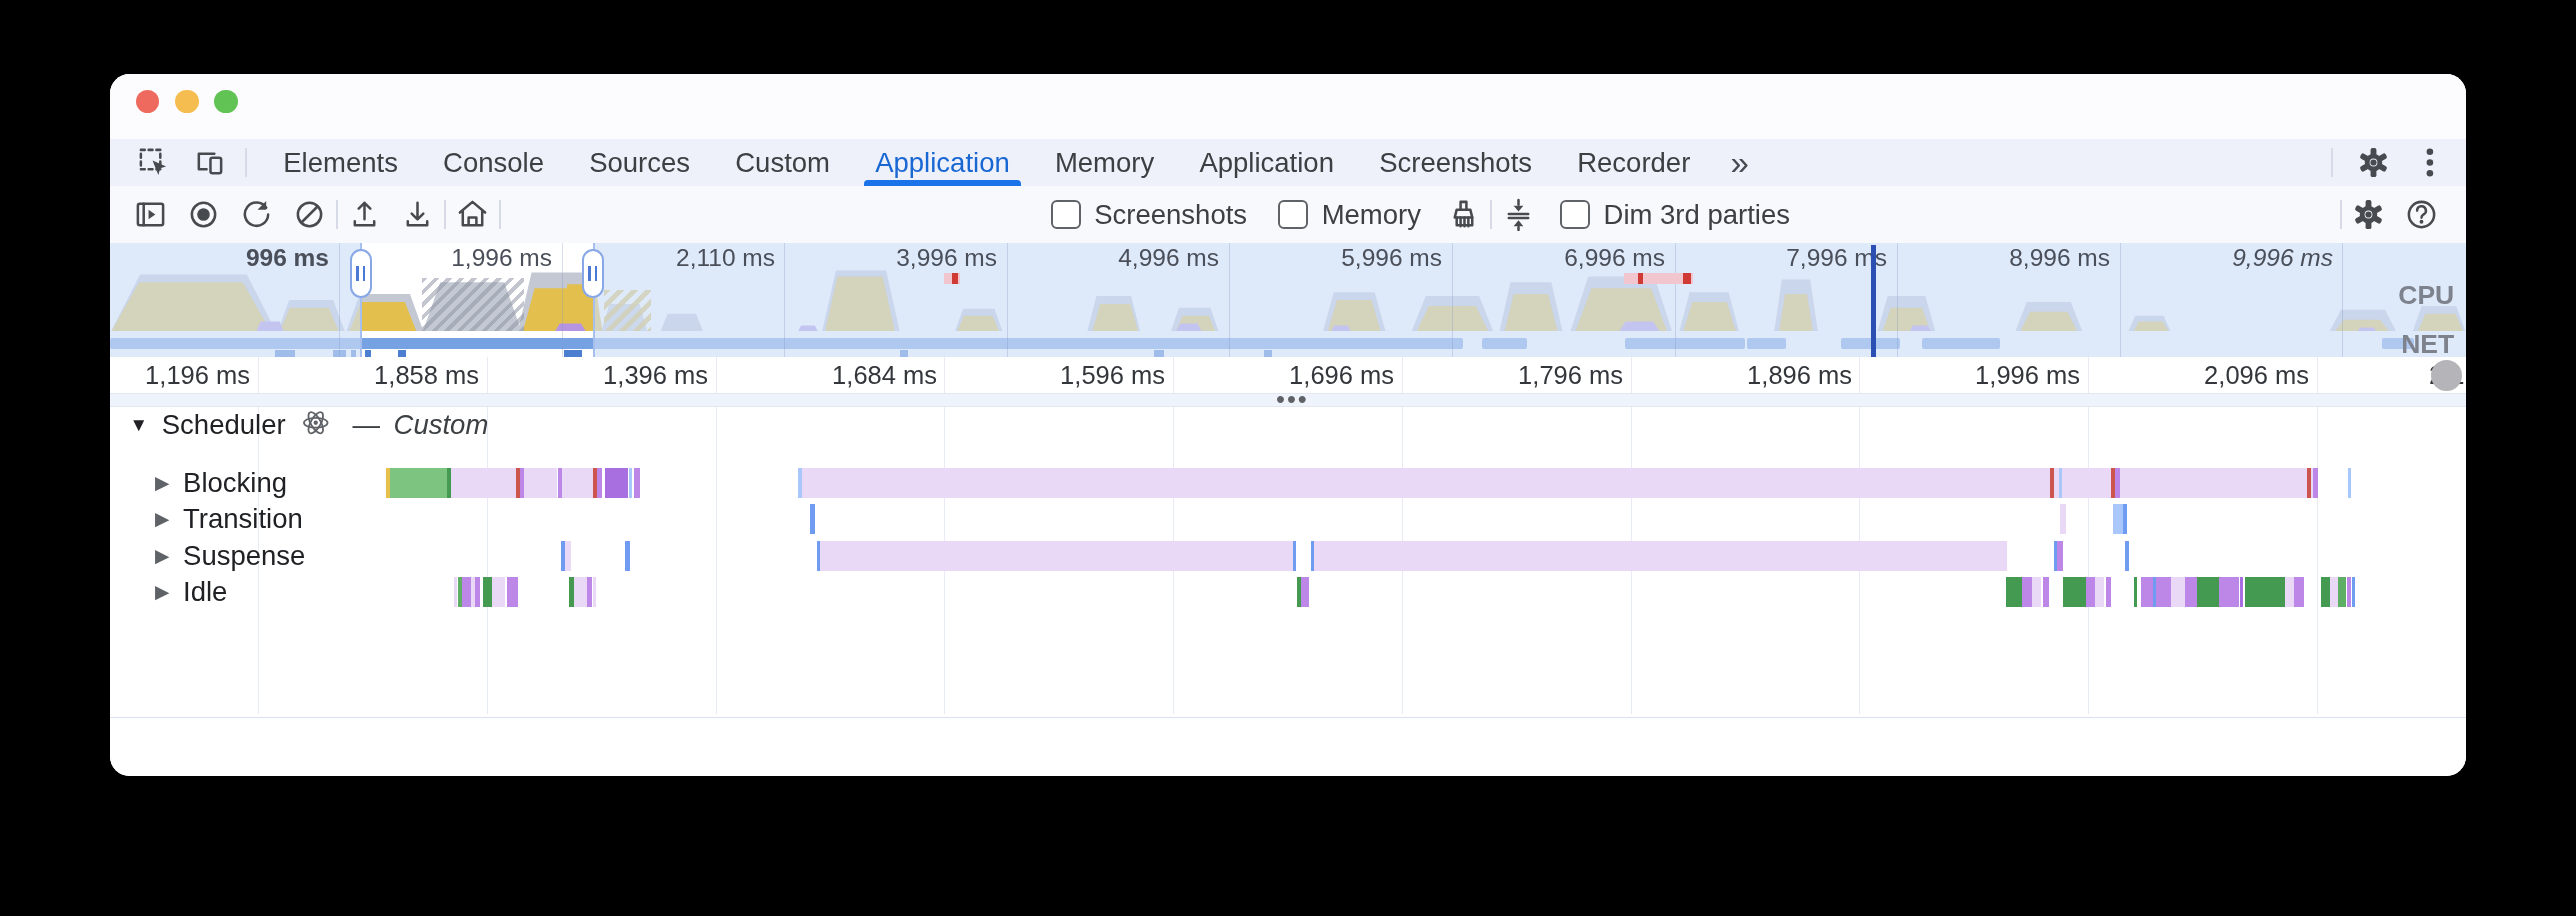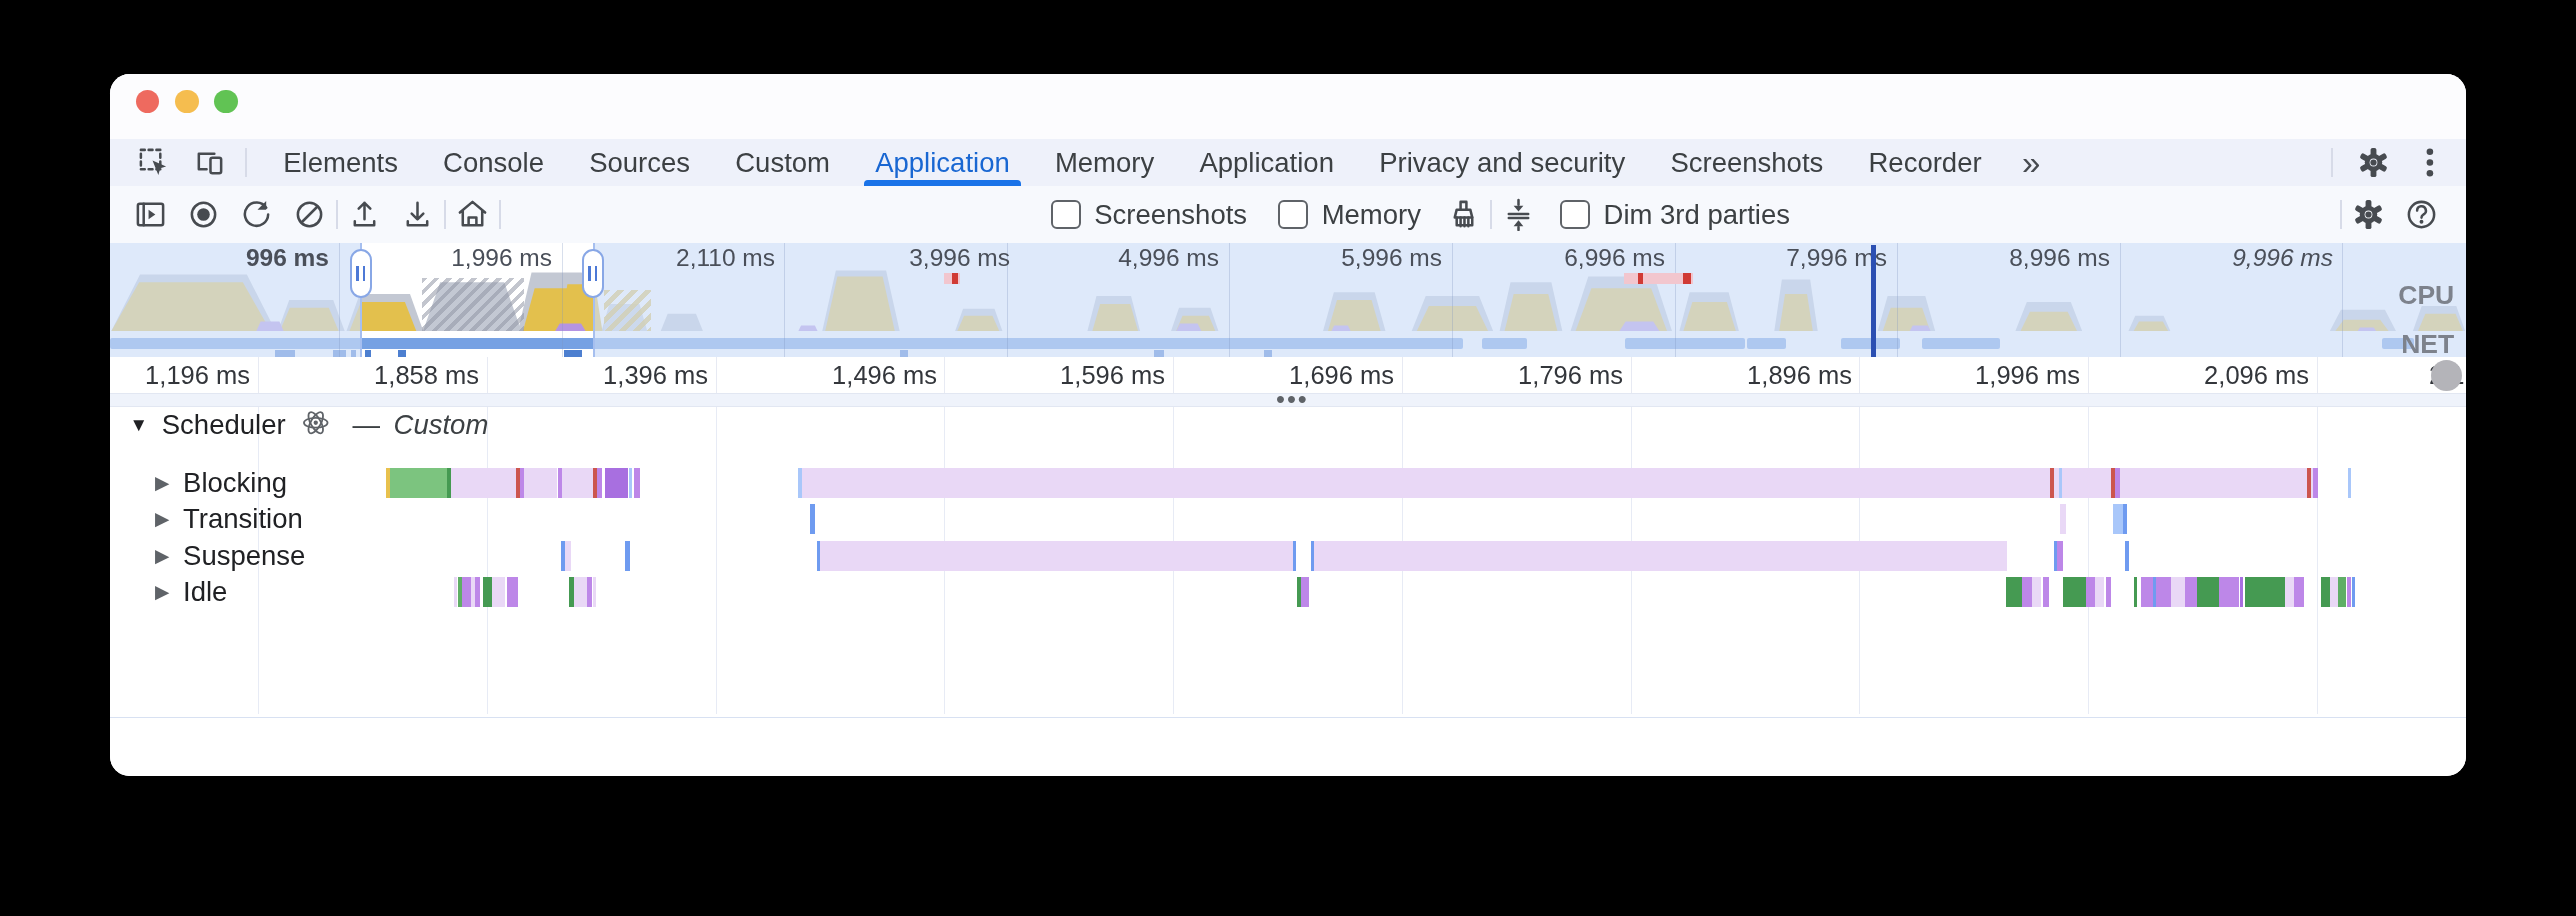--- a/index.html
+++ b/index.html
@@ -100,21 +100,20 @@
         <span class="vdiv"></span>
       </div>
       <div style="display:flex;align-items:center;">
           <div class="tab">Elements</div>
           <div class="tab">Console</div>
           <div class="tab">Sources</div>
           <div class="tab">Custom</div>
           <div class="tab active">Application</div>
           <div class="tab">Memory</div>
           <div class="tab">Application</div>
-          <div class="tab">Privacy and security</div>
           <div class="tab">Screenshots</div>
           <div class="tab">Recorder</div>
         </div>
       <span class="more-tabs">»</span>
       <div class="tab-right">
         <span class="vdiv"></span>
         <span class="tbtn" style="width:43px">
           <svg class="icon" width="35" height="35" viewBox="0 0 36 36">
             <g class="fl">
               <rect x="15" y="3" width="6" height="30" rx="2"></rect>
@@ -319,21 +318,21 @@
           <div class="ov-dim" style="left: 483px; width: 1873px;"></div>
         </div>
       <div id="ov-ticks">
           <div class="ov-tick" style="left: 229px;"></div>
           <div class="ov-label" style="left: 219px; font-weight: bold;">996 ms</div>
           <div class="ov-tick" style="left: 452px;"></div>
           <div class="ov-label" style="left: 442px;">1,996 ms</div>
           <div class="ov-tick" style="left: 674px;"></div>
           <div class="ov-label" style="left: 665px;">2,110 ms</div>
           <div class="ov-tick" style="left: 897px;"></div>
-          <div class="ov-label" style="left: 887px; margin-left: 13px;">3,996 ms</div>
+          <div class="ov-label" style="left: 887px;">3,996 ms</div>
           <div class="ov-tick" style="left: 1119px;"></div>
           <div class="ov-label" style="left: 1109px;">4,996 ms</div>
           <div class="ov-tick" style="left: 1342px;"></div>
           <div class="ov-label" style="left: 1332px;">5,996 ms</div>
           <div class="ov-tick" style="left: 1565px;"></div>
           <div class="ov-label" style="left: 1555px;">6,996 ms</div>
           <div class="ov-tick" style="left: 1787px;"></div>
           <div class="ov-label" style="left: 1777px;">7,996 ms</div>
           <div class="ov-tick" style="left: 2010px;"></div>
           <div class="ov-label" style="left: 2000px;">8,996 ms</div>
@@ -366,21 +365,21 @@
 
     <div class="ruler">
       <div id="rl-ticks">
           <div class="rl-tick" style="left: 148px;"></div>
           <div class="rl-label" style="left: 140px;">1,196 ms</div>
           <div class="rl-tick" style="left: 377px;"></div>
           <div class="rl-label" style="left: 369px;">1,858 ms</div>
           <div class="rl-tick" style="left: 606px;"></div>
           <div class="rl-label" style="left: 598px;">1,396 ms</div>
           <div class="rl-tick" style="left: 834px;"></div>
-          <div class="rl-label" style="left: 827px;">1,496 ms</div>
+          <div class="rl-label" style="left: 827px;">1,684 ms</div>
           <div class="rl-tick" style="left: 1063px;"></div>
           <div class="rl-label" style="left: 1055px;">1,596 ms</div>
           <div class="rl-tick" style="left: 1292px;"></div>
           <div class="rl-label" style="left: 1284px;">1,696 ms</div>
           <div class="rl-tick" style="left: 1521px;"></div>
           <div class="rl-label" style="left: 1513px;">1,796 ms</div>
           <div class="rl-tick" style="left: 1749px;"></div>
           <div class="rl-label" style="left: 1742px;">1,896 ms</div>
           <div class="rl-tick" style="left: 1978px;"></div>
           <div class="rl-label" style="left: 1970px;">1,996 ms</div>

